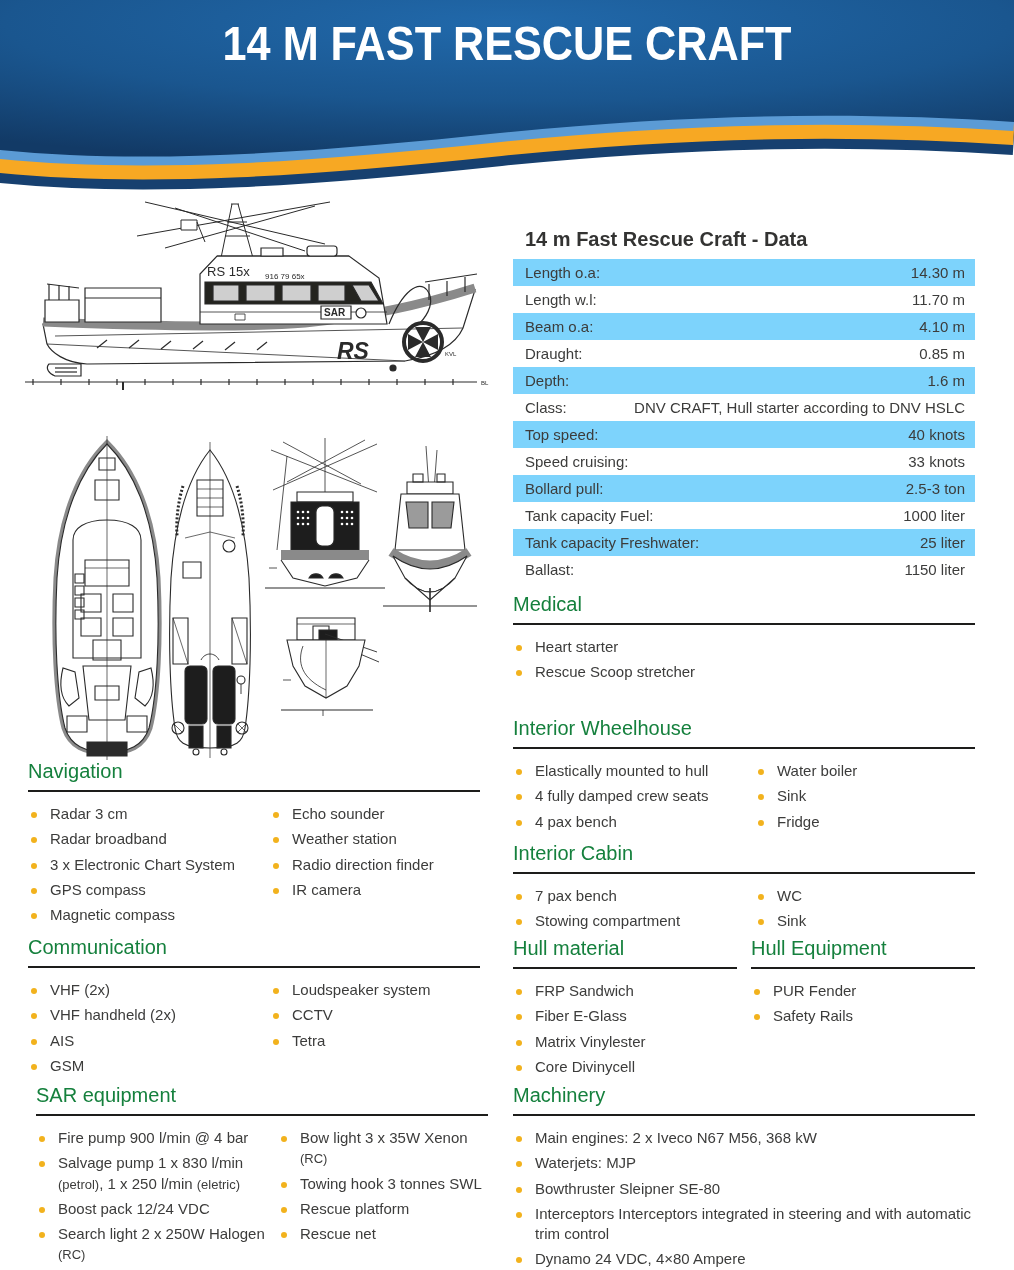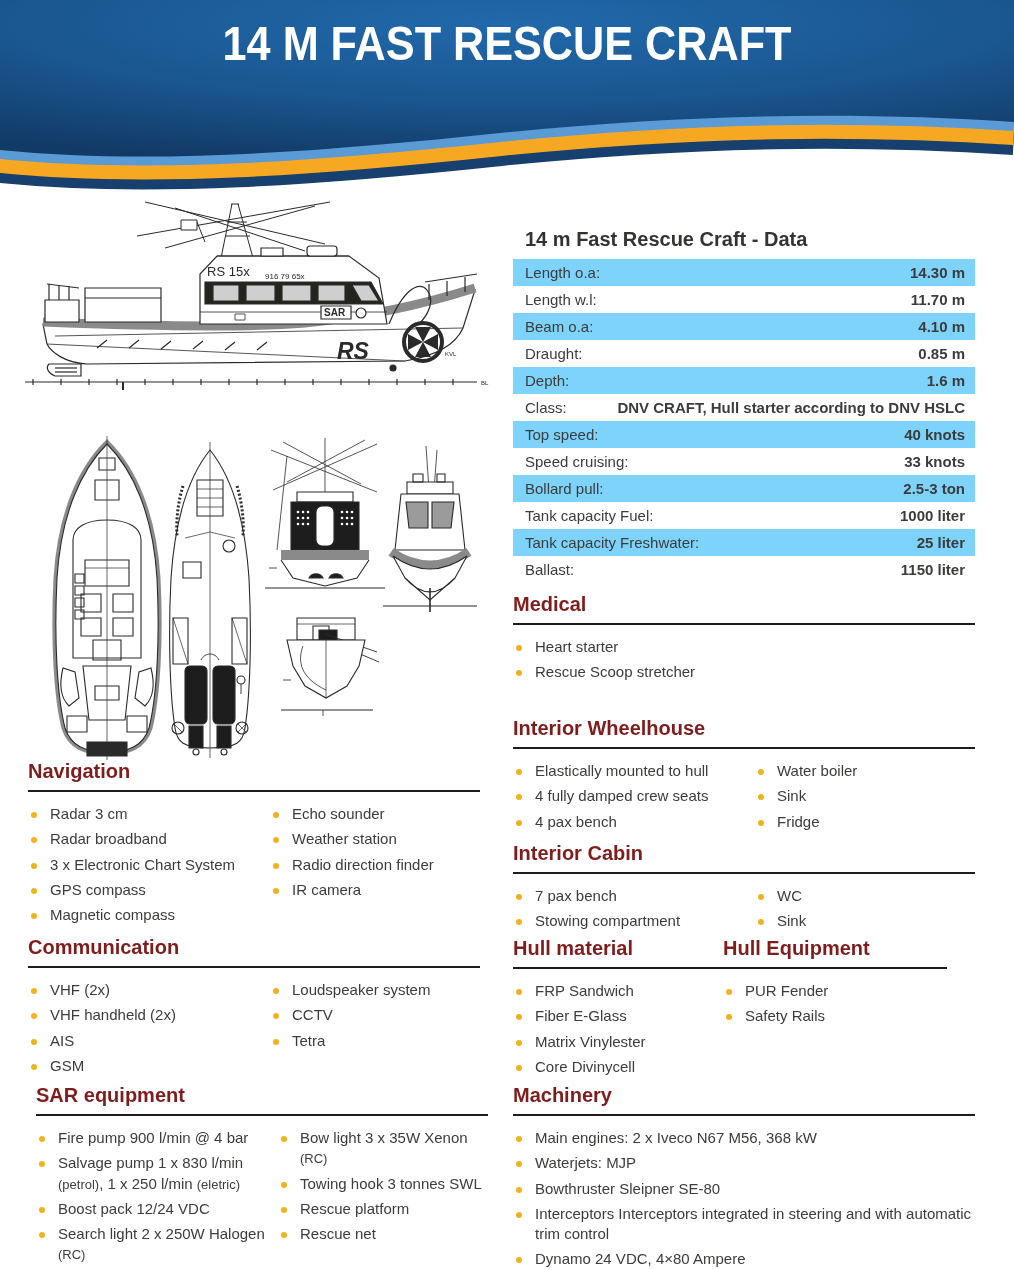--- a/index.html
+++ b/index.html
@@ -10,24 +10,24 @@
   .header{position:absolute;top:0;left:0;width:1014px;height:192px;}
   .header svg{display:block;}
   .header-title{position:absolute;top:16px;left:0;width:1014px;text-align:center;color:#ffffff;
     font-size:48px;font-weight:bold;letter-spacing:0px;transform:scaleX(.9);transform-origin:50% 50%;white-space:nowrap;}
 
   
   .tbl-title{font-size:20px;font-weight:bold;color:#333332;padding-left:12px;}
   .trow{display:flex;align-items:center;height:27px;font-size:15px;padding:0 10px 0 12px;}
   .trow.shaded{background:#7dd3fc;}
   .tlabel{white-space:nowrap;}
-  .tvalue{margin-left:auto;white-space:nowrap;text-align:right;font-weight:bold;}
+  .tvalue{margin-left:auto;white-space:nowrap;text-align:right;}
 
   
-  .section-title{font-size:20px;font-weight:bold;color:#7f1d1d;padding-bottom:7px;border-bottom:2px solid #1d1d1b;margin-bottom:12px;}
+  .section-title{font-size:20px;font-weight:normal;color:#15803d;padding-bottom:7px;border-bottom:2px solid #1d1d1b;margin-bottom:12px;}
   .cols{display:flex;}
   .col1{width:242px;flex:none;}
   .col2{flex:1;}
   .li{display:flex;margin-bottom:5px;font-size:15px;line-height:1.35;}
   .li .bullet{width:6px;height:6px;border-radius:50%;background:#f2b21d;flex:none;margin:8px 13px 0 3px;}
   .li .small{font-size:13px;}
 
   .drawing path,.drawing line,.drawing rect,.drawing circle,.drawing polygon,.drawing polyline{vector-effect:non-scaling-stroke;}
 </style>
 </head>
@@ -441,21 +441,21 @@
         <span class="bullet"></span>
         <span class="li-text">Matrix Vinylester</span>
       </div>
       <div class="li">
         <span class="bullet"></span>
         <span class="li-text">Core Divinycell</span>
       </div>
     </div>
 </div>
 
-<div class="abs" style="left:723px;top:937px;width:224px;">
+<div class="abs" style="left:751px;top:937px;width:224px;">
   <div class="section-title">Hull Equipment</div>
   <div>
       <div class="li">
         <span class="bullet"></span>
         <span class="li-text">PUR Fender</span>
       </div>
       <div class="li">
         <span class="bullet"></span>
         <span class="li-text">Safety Rails</span>
       </div>

